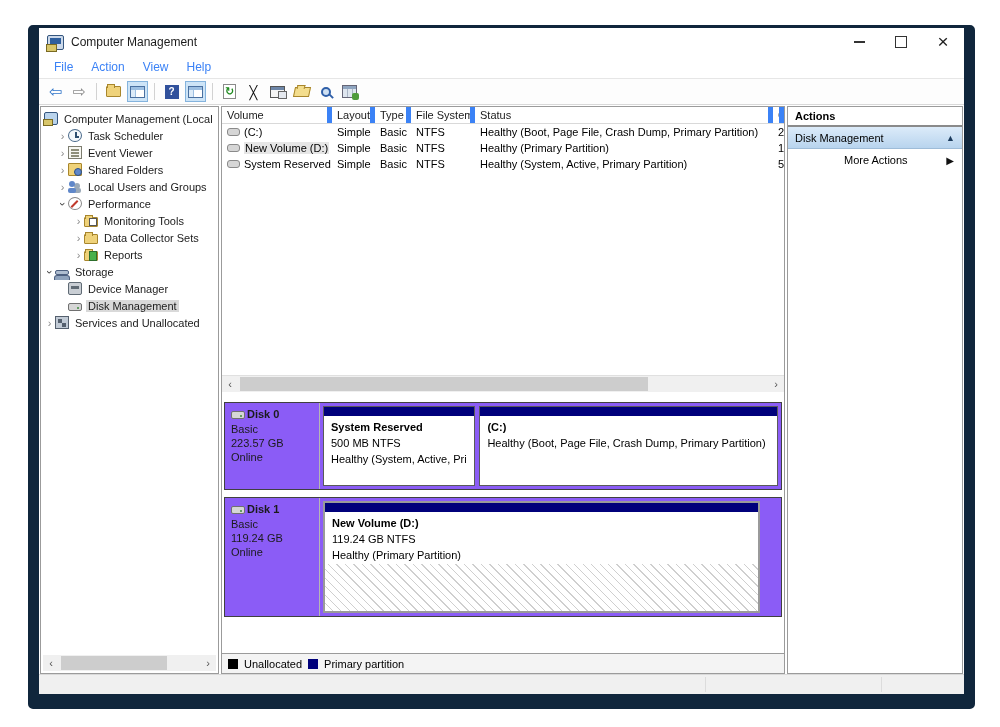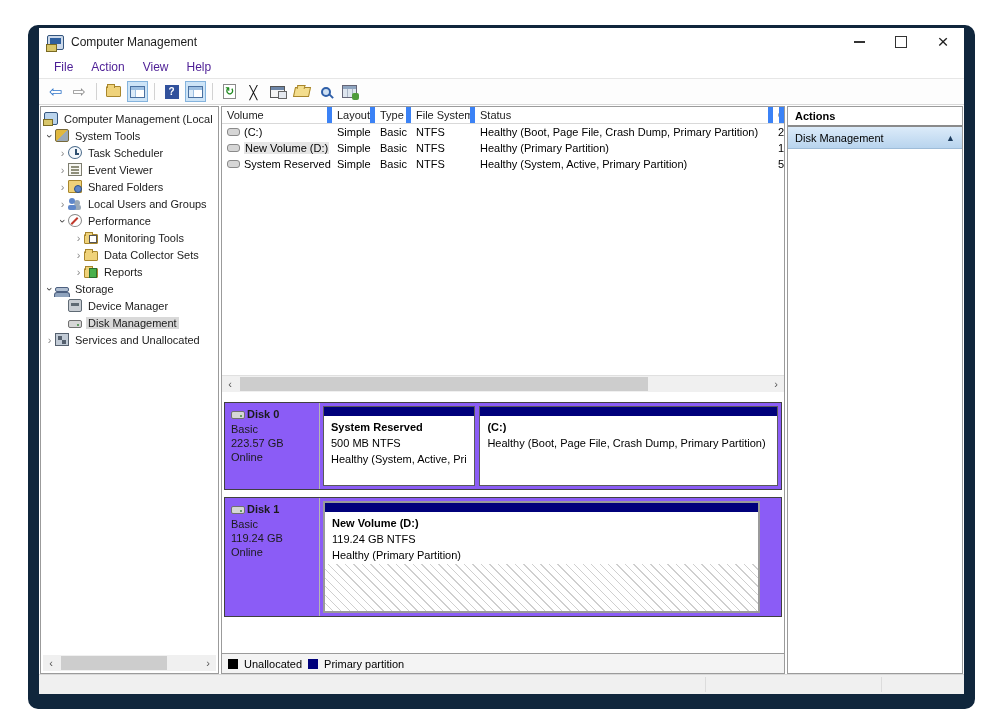--- a/index.html
+++ b/index.html
@@ -3,40 +3,40 @@
 <meta charset="utf-8">
 <style>
   * { margin:0; padding:0; box-sizing:border-box; }
   html,body { width:1000px; height:727px; background:#ffffff; font-family:"Liberation Sans","DejaVu Sans",sans-serif; overflow:hidden; }
 
   
   .window {
     position:absolute; left:28px; top:25px; width:947px; height:684px;
     background:#ffffff;
     border:3px solid #10263c; border-left-width:11px; border-right-width:11px; border-bottom-width:15px;
-    border-radius:10px;
+    border-radius:5px;
     display:flex; flex-direction:column;
   }
 
   
   .titlebar { height:28px; display:flex; align-items:center; background:#ffffff; padding-left:8px; flex:none; }
   .app-icon { width:17px; height:15px; position:relative; margin-right:7px; flex:none;
     background:#ccd9ea; border:1px solid #35567e; border-radius:2px; }
   .app-icon::before { content:""; position:absolute; left:2px; top:2px; right:2px; height:6px; background:#2e5f9e; }
   .app-icon::after { content:""; position:absolute; left:-2px; bottom:-3px; width:9px; height:6px; background:#d8c66a; border:1px solid #7a6a22; }
   .title-text { font-size:12px; color:#1b1b1b; }
   .win-controls { margin-left:auto; display:flex; align-items:center; height:100%; }
   .wc { width:42px; height:100%; display:flex; align-items:center; justify-content:center; color:#222; cursor:default; }
   .wc-min::before { content:""; width:11px; height:1.5px; background:#333; display:block; }
   .wc-max::before { content:""; width:10px; height:10px; border:1.5px solid #333; display:block; }
   .wc-close::before { content:"×"; font-size:19px; line-height:10px; color:#222; }
 
   
   .menubar { height:22px; display:flex; align-items:center; padding-left:6px; background:#fff; flex:none; }
-  .menu-item { font-size:12px; color:#4c1d95; padding:2px 9px; }
+  .menu-item { font-size:12px; color:#3b82f6; padding:2px 9px; }
 
   
   .toolbar { height:27px; display:flex; align-items:center; padding-left:6px; gap:3px;
     border-top:1px solid #e6e6e6; border-bottom:1px solid #d9d9d9; background:#fdfdfd; flex:none; }
   .tb { width:21px; height:21px; display:flex; align-items:center; justify-content:center; position:relative; border:1px solid transparent; }
   .tb.pressed { background:#cde4f7; border:1px solid #84b3dd; }
   .tb-sep { width:1px; height:17px; background:#d2d2d2; margin:0 3px; }
   .g-back::before { content:"⇦"; font-family:"DejaVu Sans",sans-serif; font-size:16px; color:#2f74c9; }
   .g-fwd::before  { content:"⇨"; font-family:"DejaVu Sans",sans-serif; font-size:16px; color:#8d8d8d; }
   .g-folder { width:15px; height:11px; background:#efd27a; border:1px solid #a8862c; border-radius:1px; position:relative; }
@@ -222,25 +222,20 @@
   </div>
 
   <div class="main">
 
     <div class="panel tree-panel">
       <div class="tree">
         <div class="tree-row" style="padding-left:3px">
           <span class="ti i-computer"></span>
           <span class="lab">Computer Management (Local</span>
         </div>
-        <div class="tree-row" style="padding-left:3px">
-          <span class="chev exp">›</span>
-          <span class="ti i-tools"></span>
-          <span class="lab">System Tools</span>
-        </div>
         <div class="tree-row" style="padding-left:16px">
           <span class="chev">›</span>
           <span class="ti i-clock"></span>
           <span class="lab">Task Scheduler</span>
         </div>
         <div class="tree-row" style="padding-left:16px">
           <span class="chev">›</span>
           <span class="ti i-doc"></span>
           <span class="lab">Event Viewer</span>
         </div>
@@ -416,20 +411,24 @@
       </div>
 
     </div>
 
     <div class="panel actions-panel">
       <div class="ap-header">Actions</div>
       <div class="ap-group">
         <span>Disk Management</span>
         <span class="ap-caret">▲</span>
       </div>
+      <div class="ap-item">
+        <span>More Actions</span>
+        <span class="ap-arrow">▶</span>
+      </div>
     </div>
 
   </div>
 
   <div class="statusbar">
     <span class="sb-div" style="left:72%"></span>
     <span class="sb-div" style="left:91%"></span>
   </div>
 
 </div>

